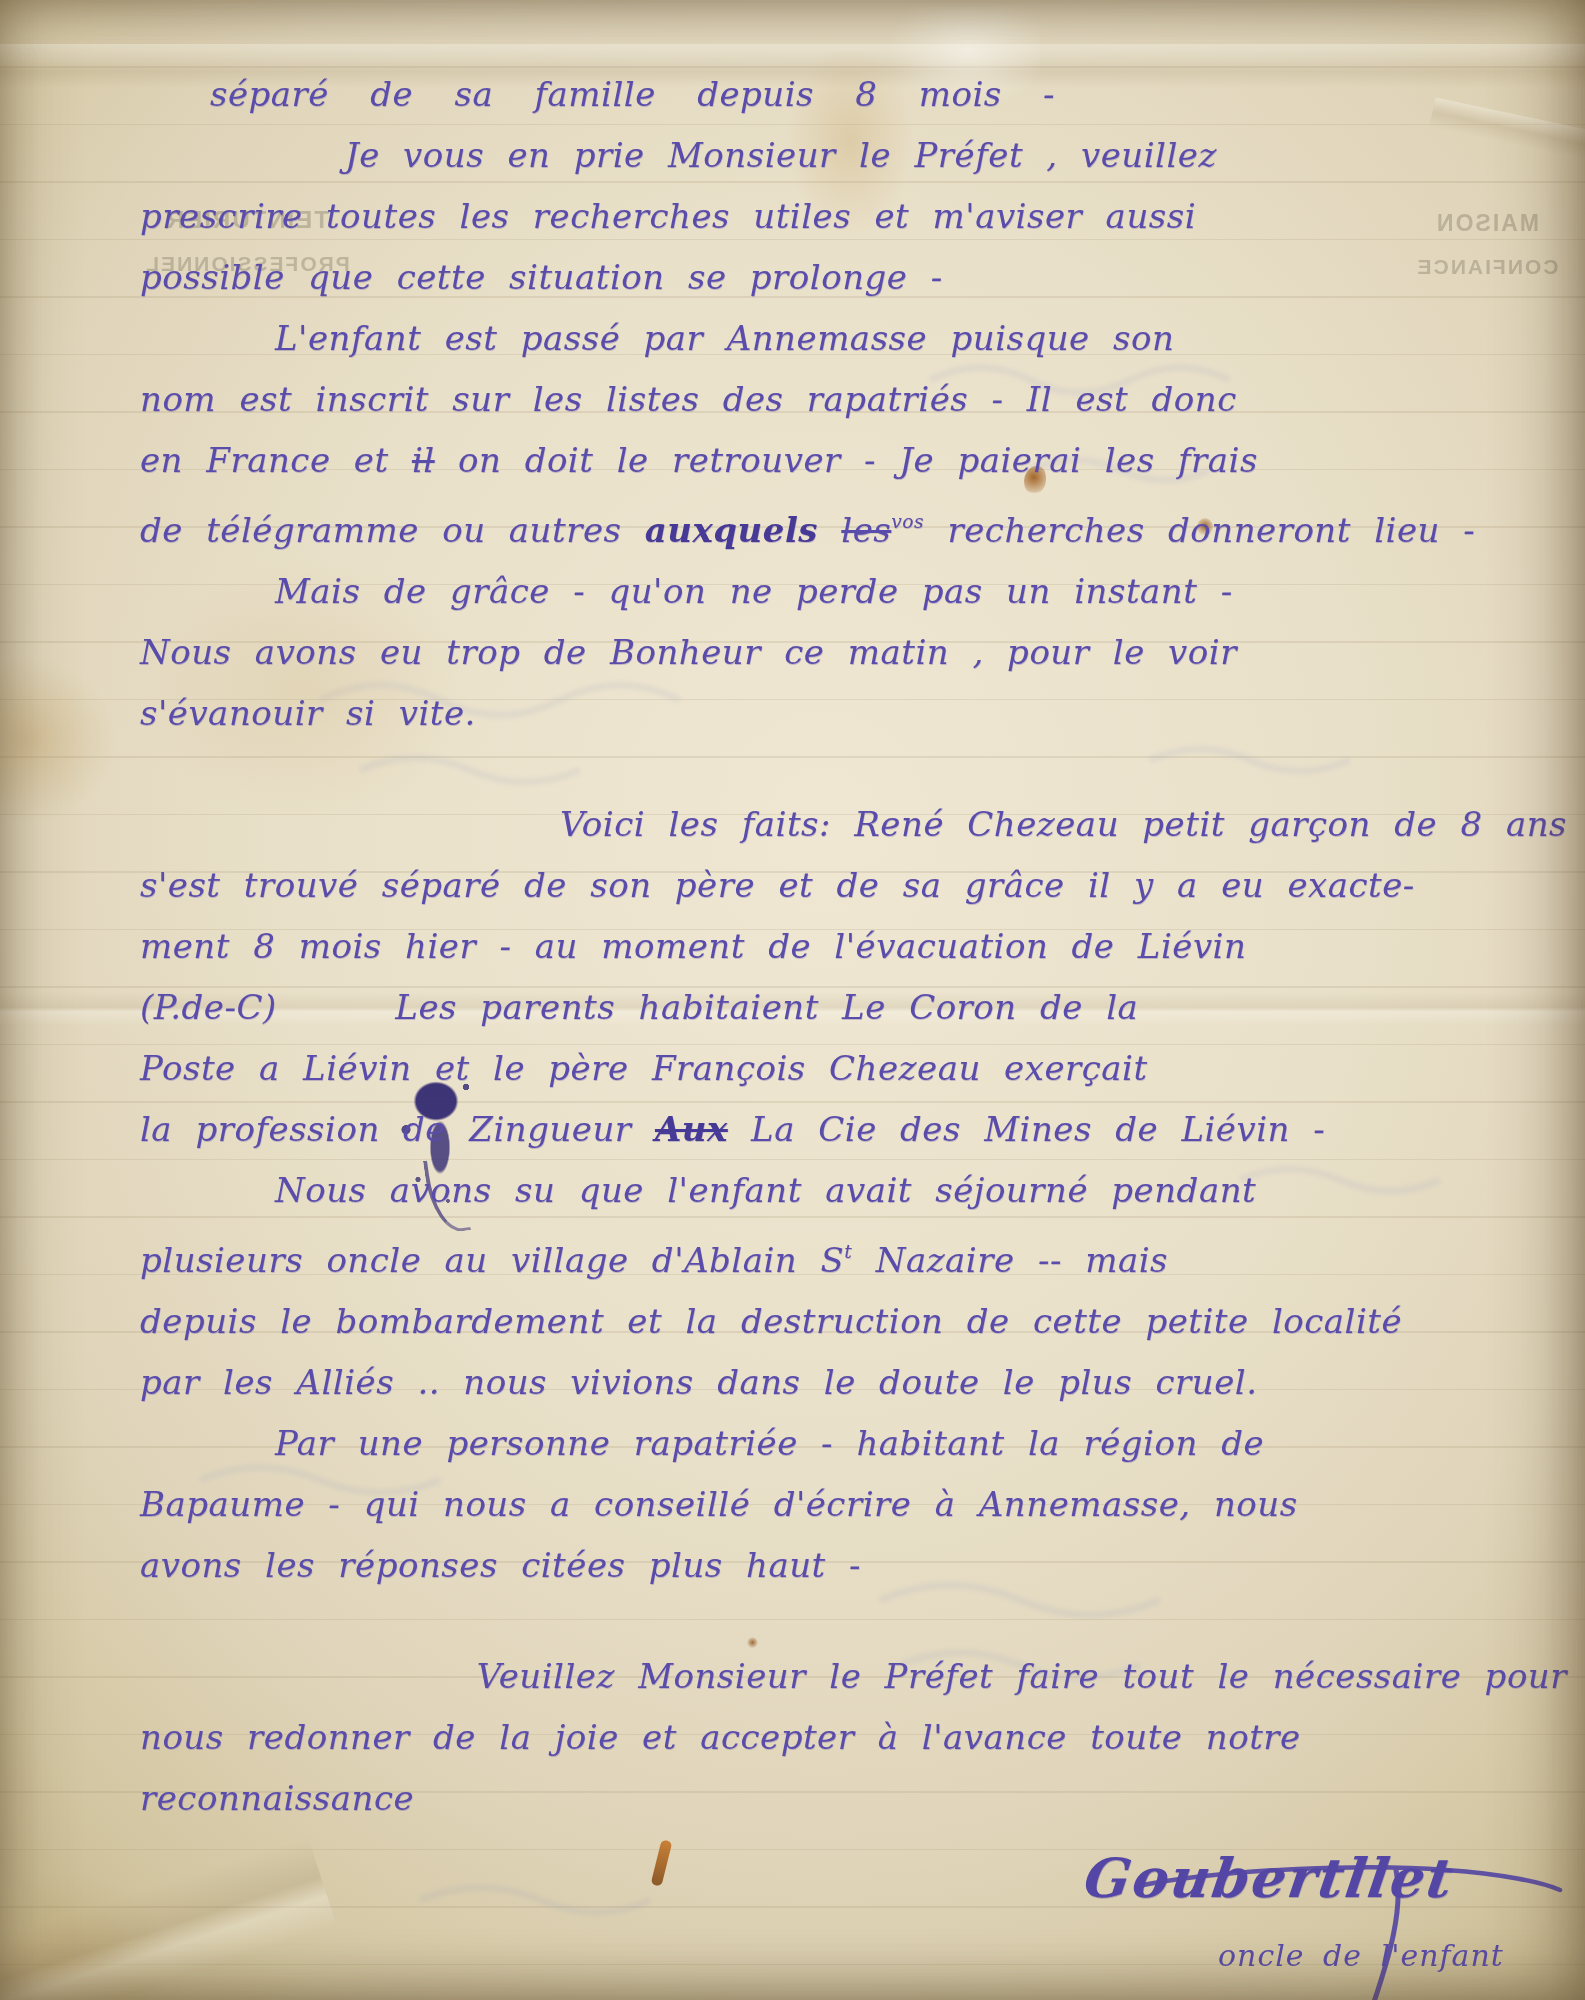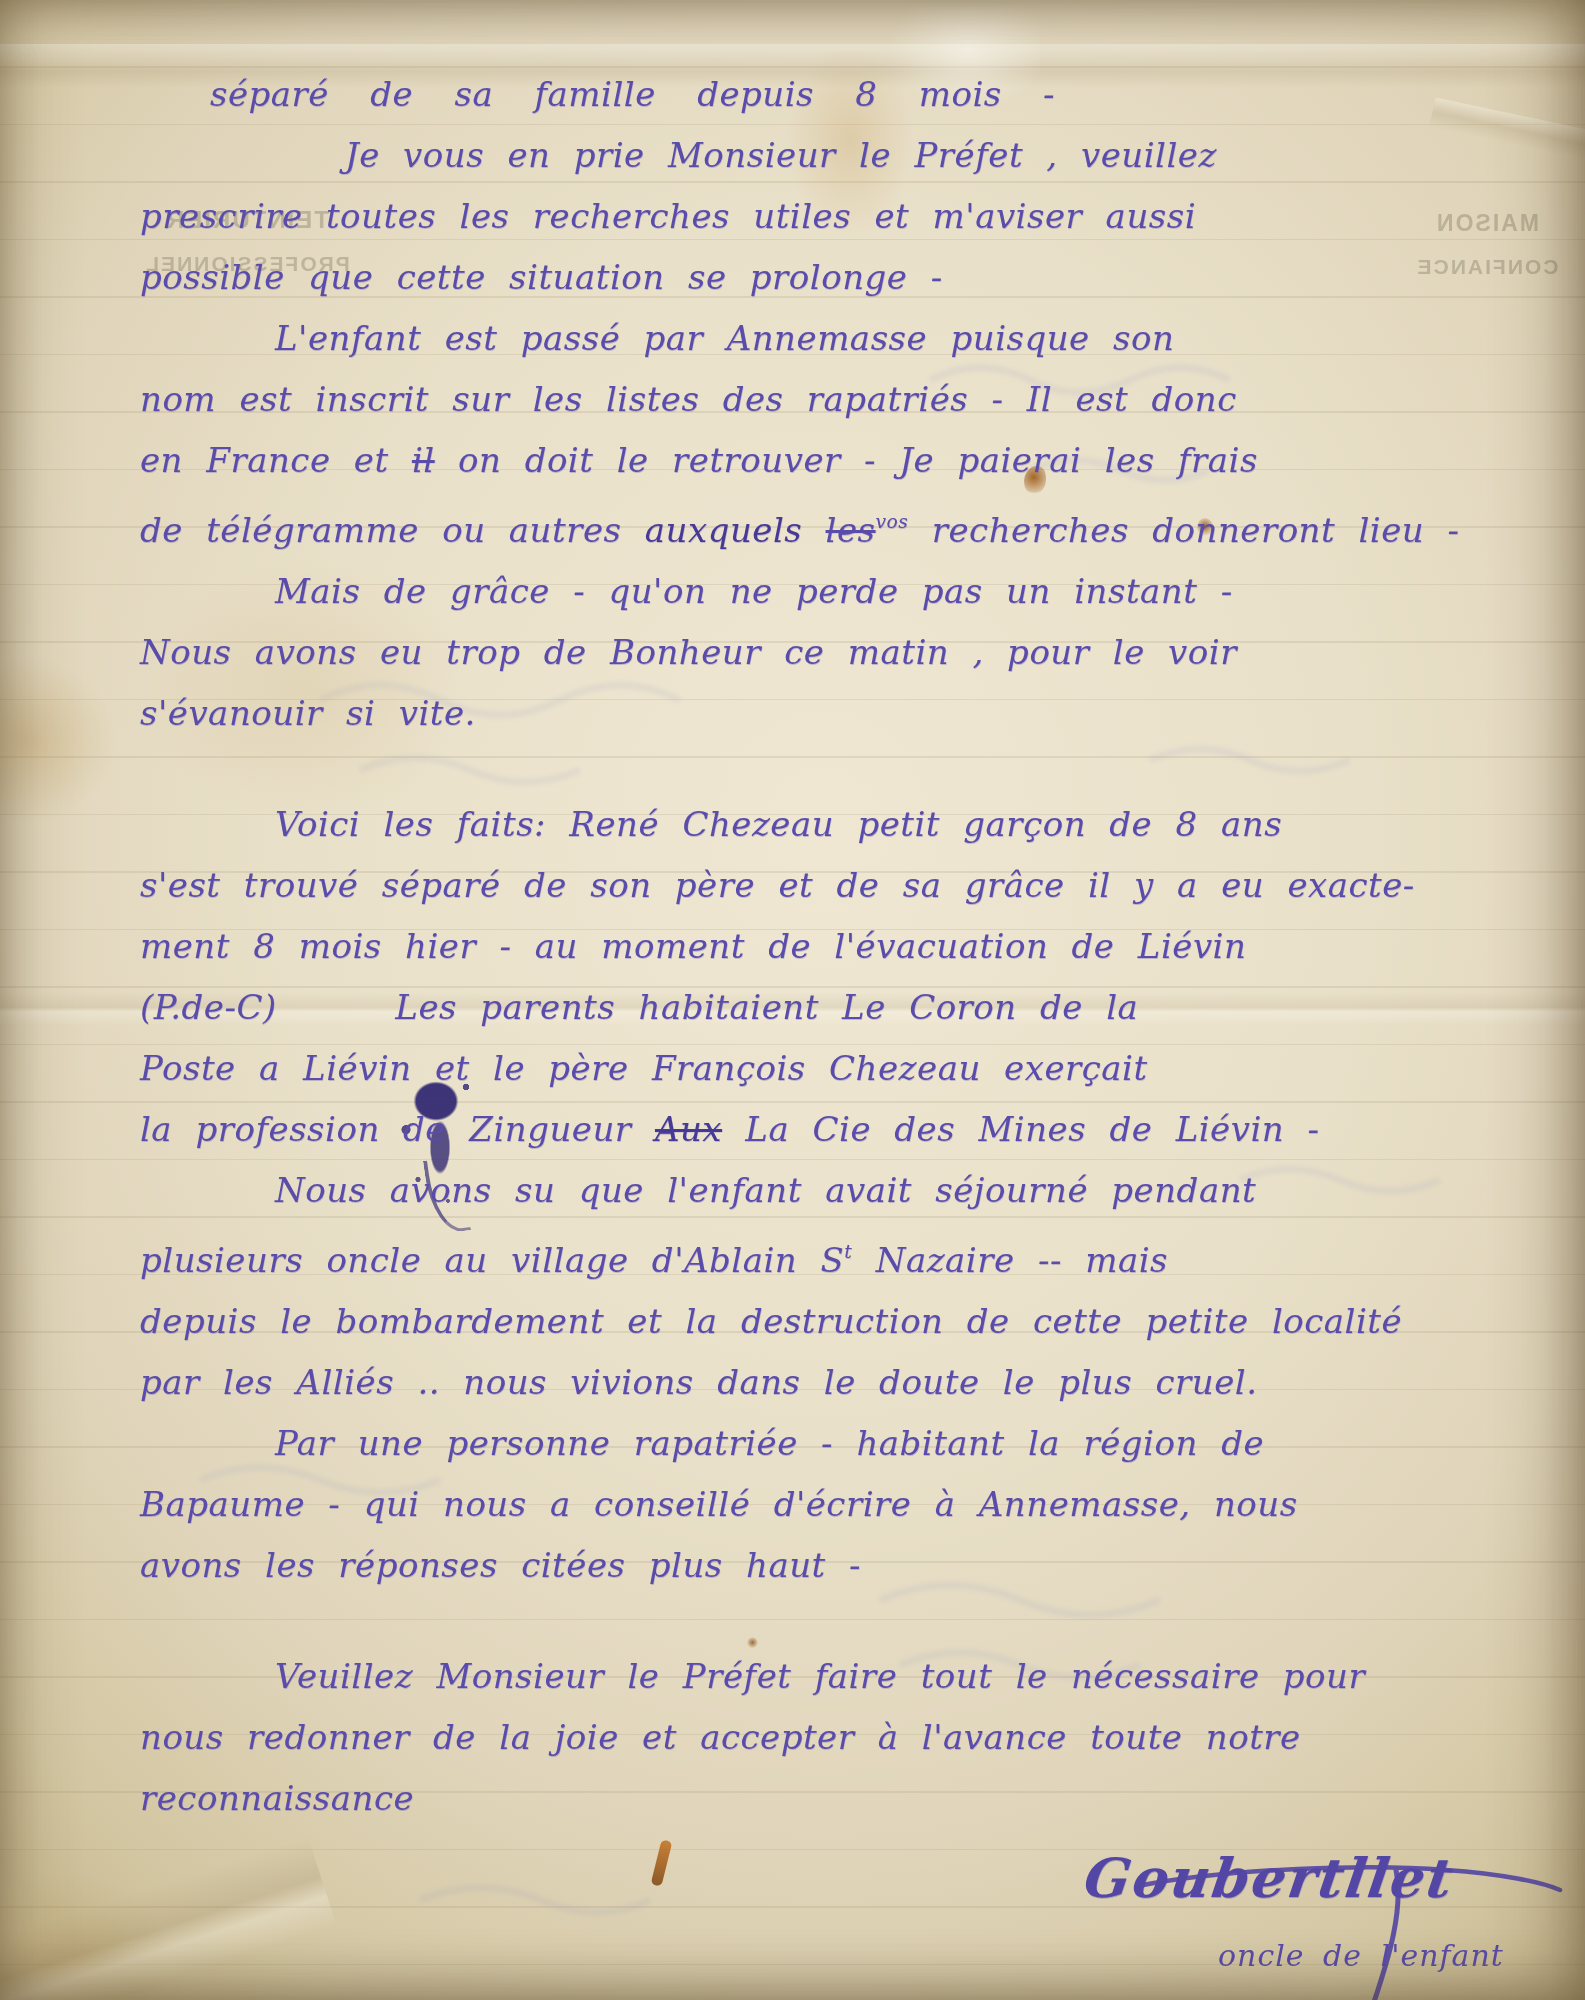--- a/index.html
+++ b/index.html
@@ -82,28 +82,28 @@
   
   .letter{
     position:absolute;left:140px;top:64px;right:18px;
     font-style:italic;
     font-size:34px;line-height:61px;
     letter-spacing:.5px;word-spacing:12px;
     color:#5a4caa;
     text-shadow:.5px .5px 0 rgba(90,75,170,.30);
   }
   .line{white-space:pre;position:relative;}
-  .line.gap{margin-top:50px;}
+  .line.gap{margin-top:50px;text-align:right;}
   .line.wide{word-spacing:30px;}
   .ind-1{padding-left:70px;}
   .ind-2{padding-left:135px;}
   .ind-3{padding-left:205px;}
   .strike{text-decoration:line-through;text-decoration-thickness:3px;}
   .sup{font-size:.55em;vertical-align:14px;}
-  .bold{font-weight:normal;color:#473a97;}
+  .bold{font-weight:bold;color:#473a97;}
   .blot{display:inline-block;width:72px;}
   
   .sig-area{position:absolute;left:880px;top:1832px;width:700px;height:175px;}
   .sig-name{
     position:absolute;left:205px;top:14px;
     font-style:italic;font-weight:bold;font-size:54px;
     letter-spacing:2px;color:#5346a4;transform:skewX(-8deg);
     text-shadow:.6px .6px 0 rgba(80,65,160,.35);
   }
   .sig-flourish{position:absolute;left:0;top:0;}

